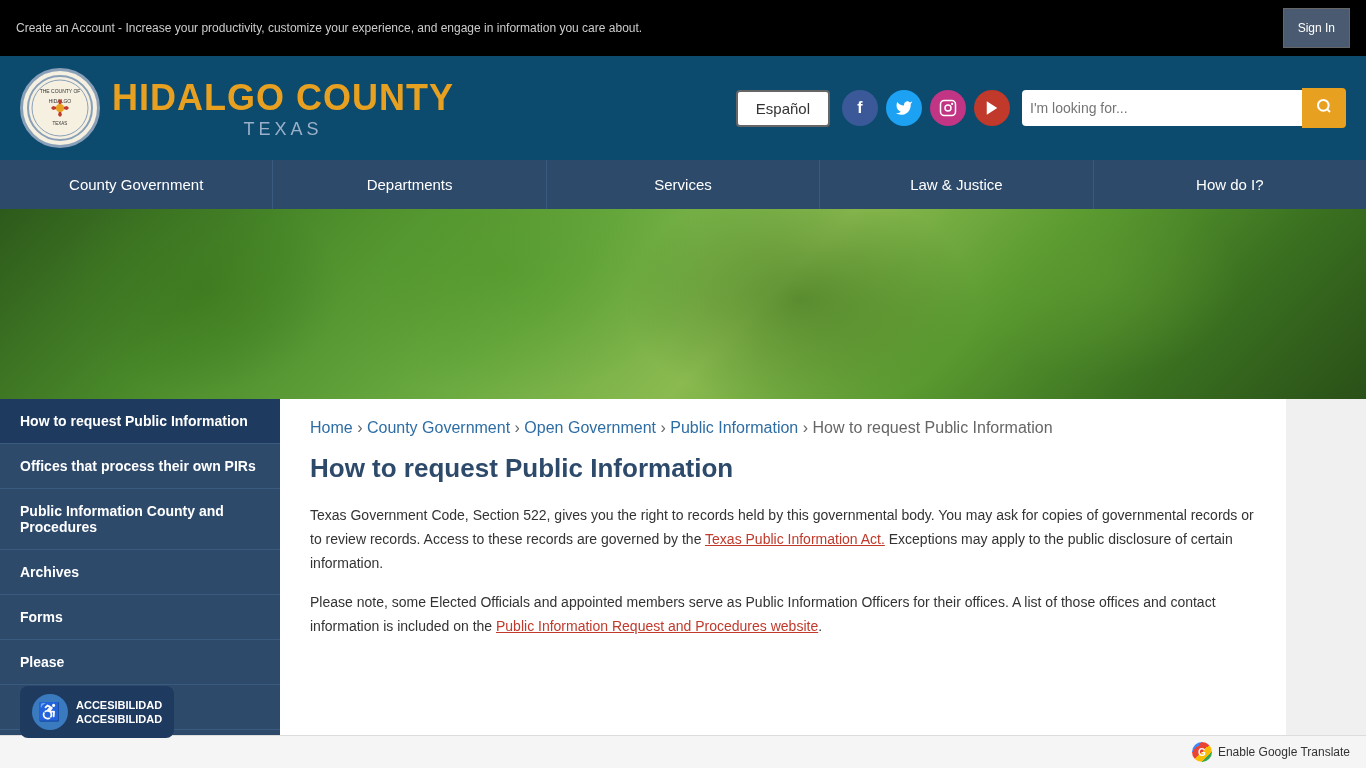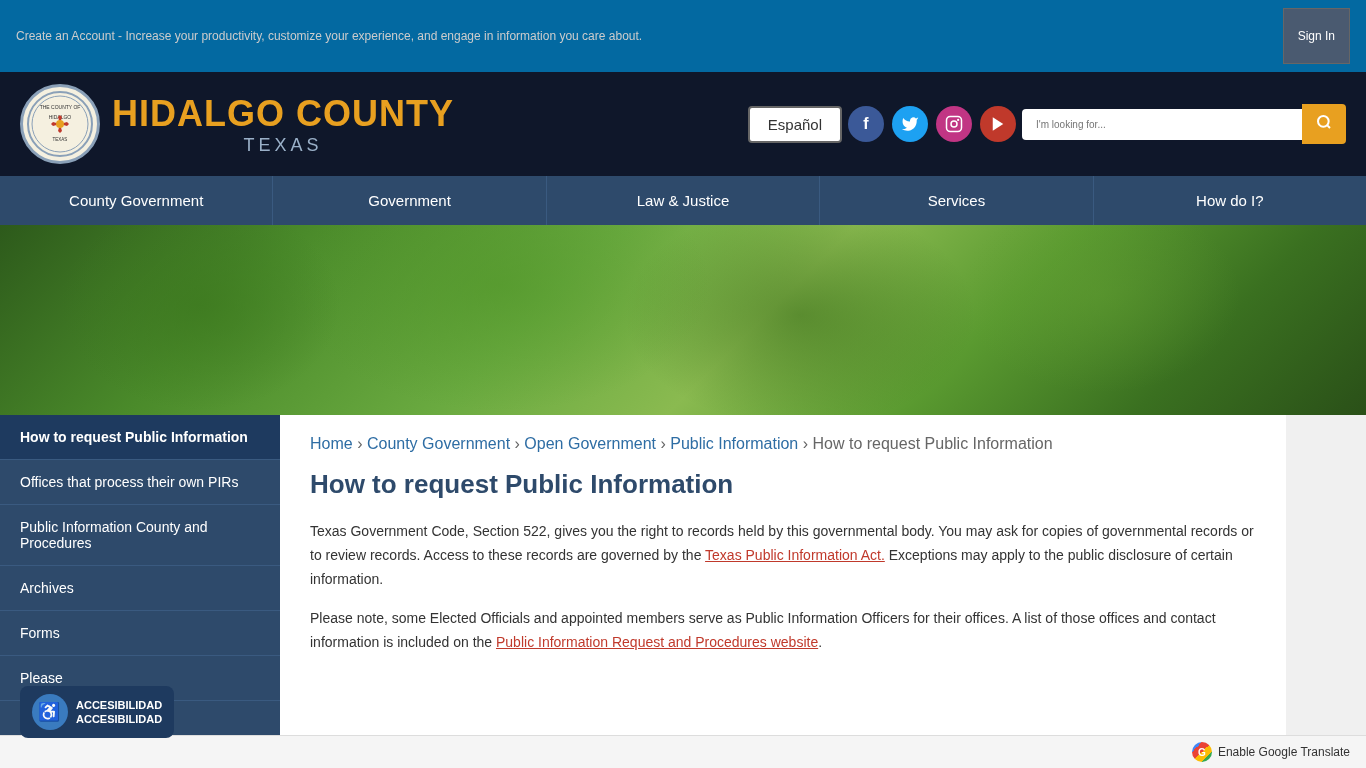--- a/index.html
+++ b/index.html
@@ -1,40 +1,40 @@
 <!DOCTYPE html>
 <html><head>
   <meta charset="utf-8">
   <style>
     * { margin: 0; padding: 0; box-sizing: border-box; }
     body { font-family: Arial, sans-serif; font-size: 14px; color: #333; width: 1366px; overflow-x: hidden; }
 
     
     .top-bar {
-      background: #0369a1;
+      background: #000000;
       color: #ccc;
       font-size: 12px;
       padding: 8px 16px;
       display: flex;
       justify-content: space-between;
       align-items: center;
     }
     .top-bar a { color: #ccc; text-decoration: none; }
     .top-bar .sign-in-btn {
       background: #4a5a70;
       color: #fff;
       border: 1px solid #666;
-      padding: 20px 14px;
+      padding: 12px 14px;
       font-size: 12px;
       cursor: pointer;
     }
 
     
     .header {
-      background: #0f172a;
+      background: #0c4a6e;
       padding: 12px 20px;
       display: flex;
       align-items: center;
       gap: 20px;
     }
     .logo-area {
       display: flex;
       align-items: center;
       gap: 12px;
     }
@@ -68,21 +68,21 @@
       font-size: 18px;
       color: #9ab0c8;
       letter-spacing: 4px;
       text-transform: uppercase;
       text-align: center;
     }
     .header-right {
       margin-left: auto;
       display: flex;
       align-items: center;
-      gap: 6px;
+      gap: 12px;
     }
     .espanol-btn {
       background: white;
       border: 2px solid #666;
       border-radius: 4px;
       padding: 8px 18px;
       font-size: 15px;
       cursor: pointer;
       color: #333;
     }
@@ -106,22 +106,22 @@
     .social-fb { background: #3b5998; }
     .social-tw { background: #1da1f2; }
     .social-ig { background: #c13584; }
     .social-yt { background: #c0392b; }
     .search-bar {
       display: flex;
       align-items: center;
     }
     .search-input {
       width: 280px;
-      padding: 10px 14px;
-      font-size: 10px;
+      padding: 10px 8px;
+      font-size: 14px;
       border: none;
       border-radius: 4px 0 0 4px;
       outline: none;
       color: #999;
     }
     .search-btn {
       background: #e8a020;
       border: none;
       padding: 10px 14px;
       border-radius: 0 4px 4px 0;
@@ -180,20 +180,21 @@
       flex-shrink: 0;
     }
     .sidebar-item {
       display: block;
       padding: 14px 20px;
       color: white;
       font-size: 14px;
       border-bottom: 1px solid #3a5a80;
       cursor: pointer;
       text-decoration: none;
+      font-weight: bold;
     }
     .sidebar-item.active {
       background: #1e3a5f;
       font-weight: bold;
     }
 
     
     .main-content {
       flex: 1;
       padding: 20px 30px;
@@ -358,23 +359,23 @@
             <circle cx="11" cy="11" r="8"></circle>
             <line x1="21" y1="21" x2="16.65" y2="16.65"></line>
           </svg>
       </button>
     </div>
   </div>
 </div>
 
 <nav class="main-nav">
   <a class="nav-item">County Government</a>
-  <a class="nav-item">Government</a>
+  <a class="nav-item">Departments</a>
+  <a class="nav-item">Services</a>
   <a class="nav-item">Law &amp; Justice</a>
-  <a class="nav-item">Services</a>
   <a class="nav-item">How do I?</a>
 </nav>
 
 <div class="hero"></div>
 
 <div class="content-area">
 
   <aside class="sidebar">
     <a class="sidebar-item active">How to request Public Information</a>
     <a class="sidebar-item">Offices that process their own PIRs</a>

